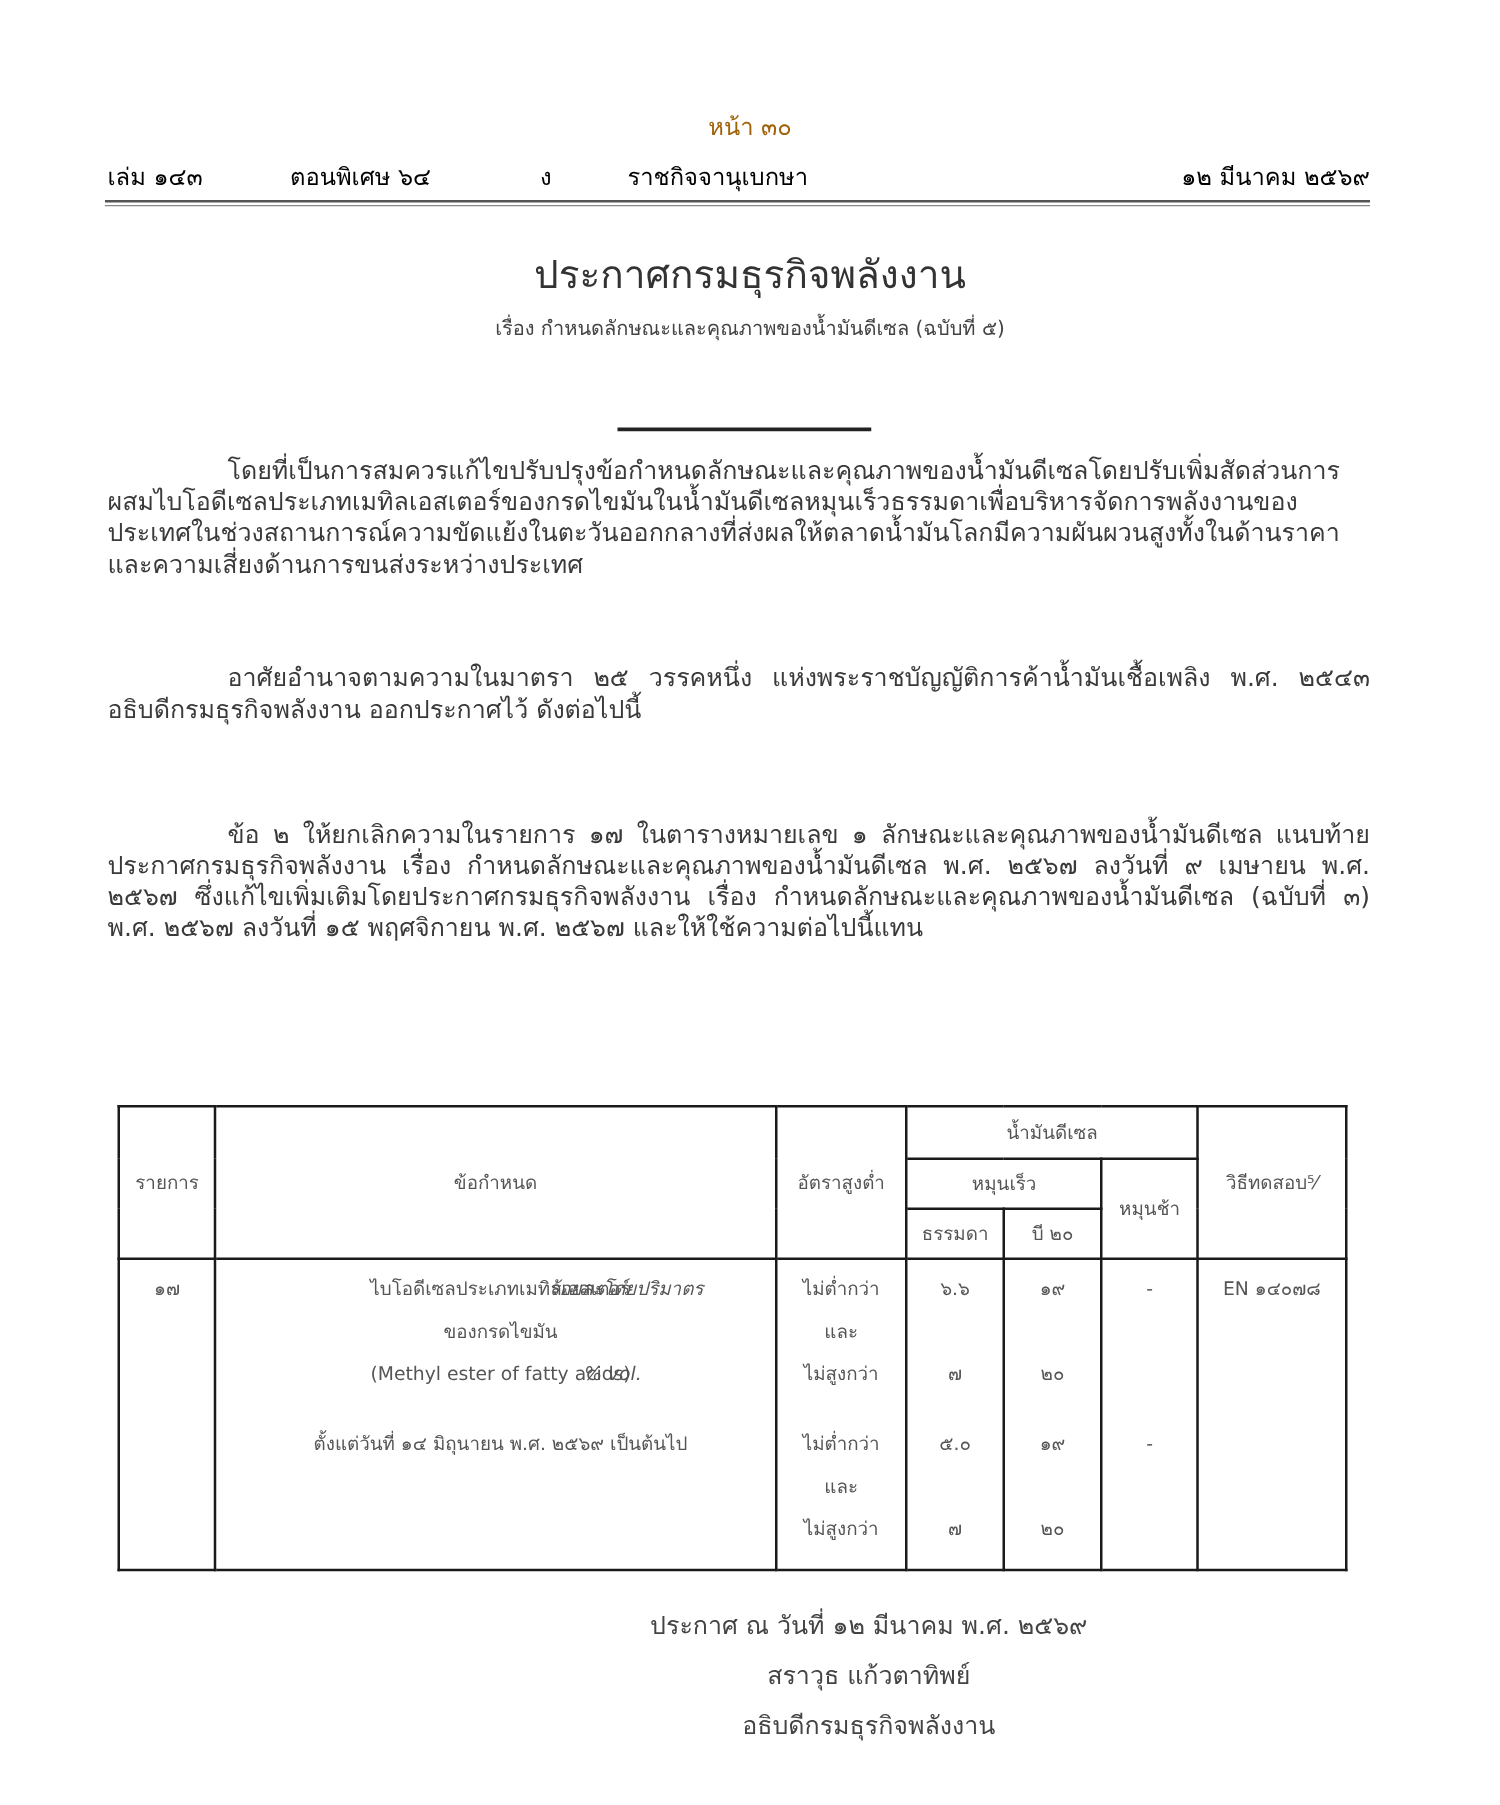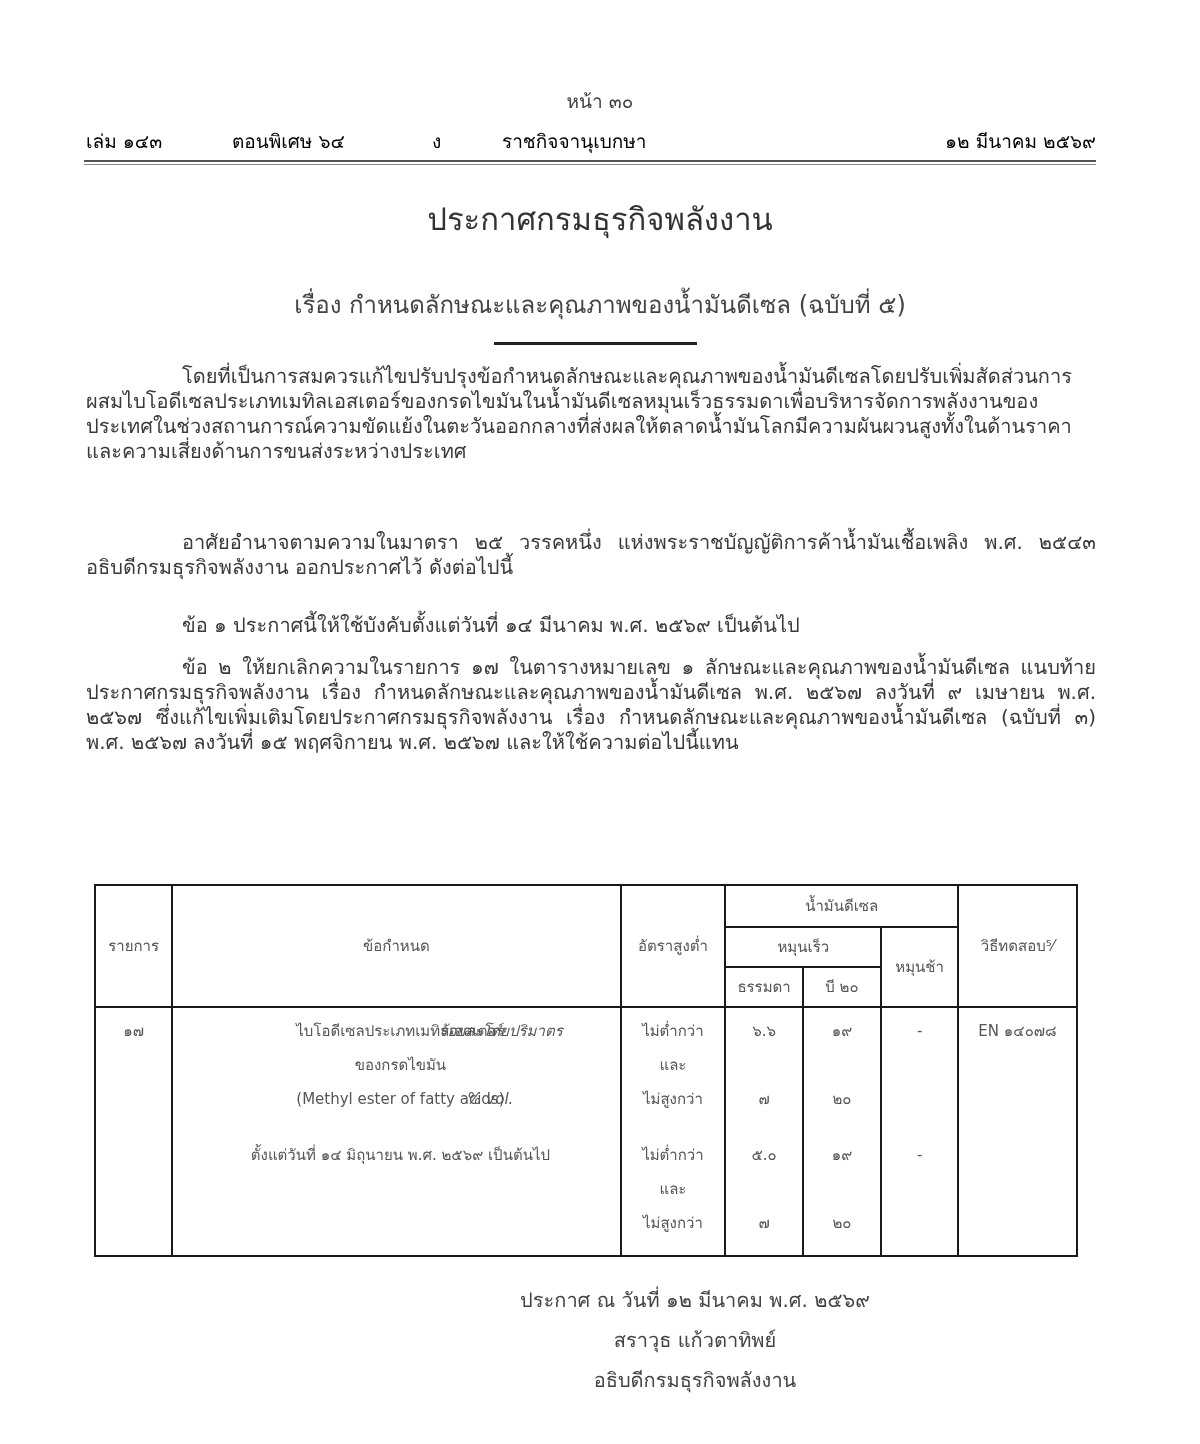--- a/index.html
+++ b/index.html
@@ -2,27 +2,27 @@
 <html><head>
 <meta charset="utf-8">
 <style>
   html, body { margin: 0; padding: 0; background: #ffffff; }
   body {
     width: 1200px; height: 1444px; position: relative; overflow: hidden;
     font-family: "DejaVu Sans", "Liberation Sans", sans-serif;
     color: #3a3a3a;
   }
   .page { position: absolute; left: 0; top: 0; width: 1200px; height: 1444px; }
-  .page-no { position: absolute; top: 86px; left: 0; width: 1200px; text-align: center; font-size: 19px; color: #404040; }
+  .page-no { position: absolute; top: 86px; left: 0; width: 1200px; text-align: center; font-size: 19px; color: #a16207; }
   .gazette-header { position: absolute; top: 126px; left: 86px; width: 1010px; height: 32px; font-size: 19px; color: #000000; }
   .gazette-header span { position: absolute; top: 0; white-space: nowrap; }
   .hdr-rule-1 { position: absolute; top: 160px; left: 84px; width: 1012px; height: 2px; background: #555; }
   .hdr-rule-2 { position: absolute; top: 164px; left: 84px; width: 1012px; height: 1px; background: #888; }
   .title { position: absolute; top: 194px; left: 0; width: 1200px; text-align: center; font-size: 31px; color: #333; }
-  .subject { position: absolute; top: 250px; left: 0; width: 1200px; text-align: center; font-size: 24px; color: #444; margin-top: 35px; }
+  .subject { position: absolute; top: 250px; left: 0; width: 1200px; text-align: center; font-size: 16px; color: #444; }
   .year { position: absolute; top: 296px; left: 0; width: 1200px; text-align: center; font-size: 18px; color: #444; }
   .title-rule { position: absolute; top: 342px; left: 494px; width: 203px; height: 3px; background: #222; }
   .para { position: absolute; left: 86px; width: 1010px; font-size: 20px; line-height: 25px; color: #3a3a3a; text-align: justify; text-align-last: left; }
   .para .indent { display: inline-block; width: 96px; }
   .para.p1 { top: 364px; }
   .para.p2 { top: 530px; }
   .para.p3 { top: 613px; }
   .para.p4 { top: 655px; }
   table.spec {
     position: absolute; top: 884px; left: 94px; width: 984px; height: 373px;
@@ -63,21 +63,20 @@
   </div>
   <div class="hdr-rule-1"></div>
   <div class="hdr-rule-2"></div>
 
   <div class="title">ประกาศกรมธุรกิจพลังงาน</div>
   <div class="subject">เรื่อง กำหนดลักษณะและคุณภาพของน้ำมันดีเซล (ฉบับที่ ๕)</div>
   <div class="title-rule"></div>
 
   <div class="para p1"><span class="indent"></span><span>โดยที่เป็นการสมควรแก้ไขปรับปรุงข้อกำหนดลักษณะและคุณภาพของน้ำมันดีเซลโดยปรับเพิ่มสัดส่วนการผสมไบโอดีเซลประเภทเมทิลเอสเตอร์ของกรดไขมันในน้ำมันดีเซลหมุนเร็วธรรมดาเพื่อบริหารจัดการพลังงานของประเทศในช่วงสถานการณ์ความขัดแย้งในตะวันออกกลางที่ส่งผลให้ตลาดน้ำมันโลกมีความผันผวนสูงทั้งในด้านราคาและความเสี่ยงด้านการขนส่งระหว่างประเทศ</span></div>
   <div class="para p2"><span class="indent"></span><span>อาศัยอำนาจตามความในมาตรา ๒๕ วรรคหนึ่ง แห่งพระราชบัญญัติการค้าน้ำมันเชื้อเพลิง พ.ศ. ๒๕๔๓ อธิบดีกรมธุรกิจพลังงาน ออกประกาศไว้ ดังต่อไปนี้</span></div>
-  <div class="para p3"><span class="indent"></span><span>ข้อ ๑ ประกาศนี้ให้ใช้บังคับตั้งแต่วันที่ ๑๔ มีนาคม พ.ศ. ๒๕๖๙ เป็นต้นไป</span></div>
   <div class="para p4"><span class="indent"></span><span>ข้อ ๒ ให้ยกเลิกความในรายการ ๑๗ ในตารางหมายเลข ๑ ลักษณะและคุณภาพของน้ำมันดีเซล แนบท้ายประกาศกรมธุรกิจพลังงาน เรื่อง กำหนดลักษณะและคุณภาพของน้ำมันดีเซล พ.ศ. ๒๕๖๗ ลงวันที่ ๙ เมษายน พ.ศ. ๒๕๖๗ ซึ่งแก้ไขเพิ่มเติมโดยประกาศกรมธุรกิจพลังงาน เรื่อง กำหนดลักษณะและคุณภาพของน้ำมันดีเซล (ฉบับที่ ๓) พ.ศ. ๒๕๖๗ ลงวันที่ ๑๕ พฤศจิกายน พ.ศ. ๒๕๖๗ และให้ใช้ความต่อไปนี้แทน</span></div>
 
   <table class="spec">
     <tbody>
         <tr style="height:42px">
       <td class="col-item" rowspan="3">รายการ</td>
       <td class="col-spec" rowspan="3">ข้อกำหนด</td>
       <td class="col-rate" rowspan="3">อัตราสูงต่ำ</td>
       <td colspan="3">น้ำมันดีเซล</td>
       <td class="col-method" rowspan="3">วิธีทดสอบ⁵⁄</td>

